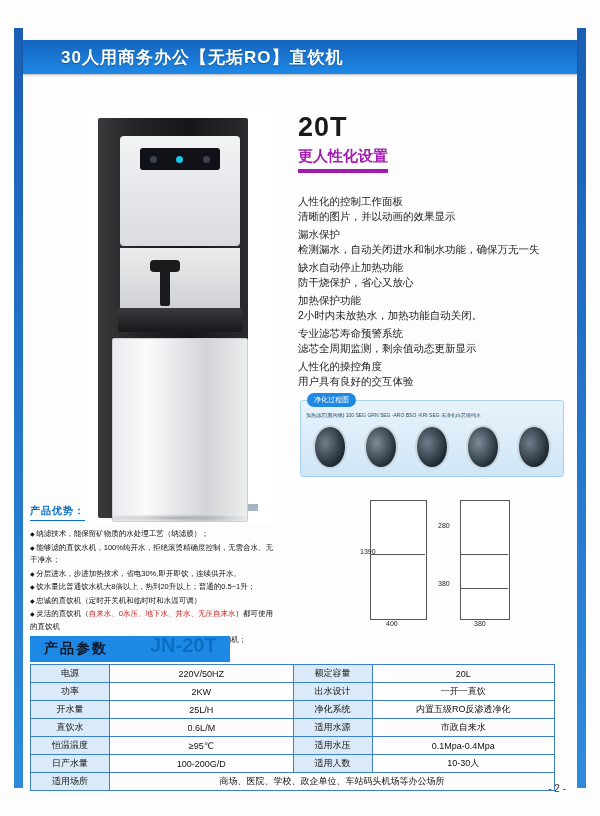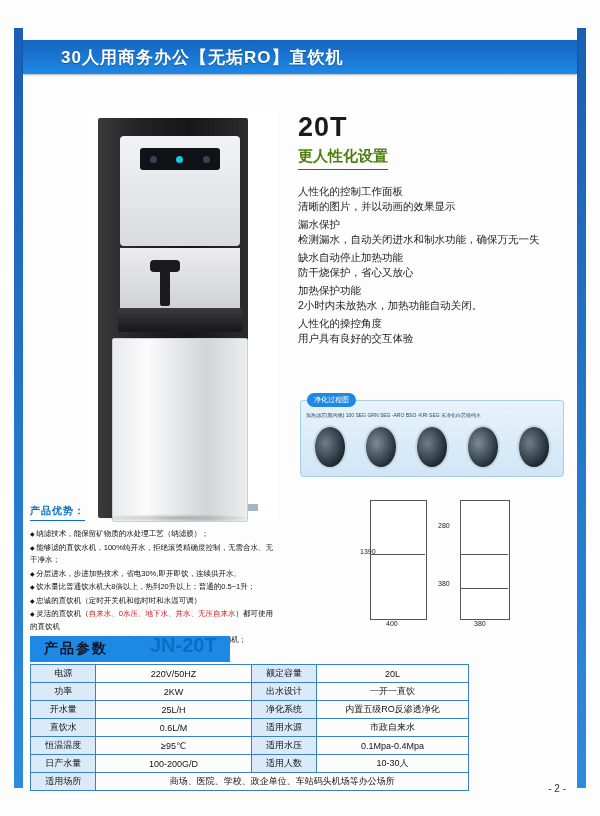--- a/index.html
+++ b/index.html
@@ -87,22 +87,22 @@
   .ph-shadow{
     position:absolute;left:4px;top:404px;width:165px;height:8px;
     background:radial-gradient(ellipse at center,rgba(0,0,0,.25),rgba(0,0,0,0) 70%);
   }
   
   .rt{position:absolute;left:298px;top:112px;width:268px;}
   .model{
     font-size:27px;font-weight:bold;color:#1a1a1a;letter-spacing:1px;margin:0 0 4px 0;
   }
   .subtitle{
-    font-size:15px;color:#4d7c0f;font-weight:bold;margin:0 0 11px 0;padding-bottom:3px;
-    border-bottom:1px solid #a21caf;display:inline-block;
+    font-size:15px;color:#a21caf;font-weight:bold;margin:0 0 18px 0;padding-bottom:3px;
+    border-bottom:4px solid #a21caf;display:inline-block;
   }
   .feat{margin-top:3px;}
   .feat p{margin:0;font-size:10.5px;line-height:15px;color:#1c1c1c;}
   
   .filters{
     position:absolute;left:300px;top:400px;width:262px;height:75px;
     background:linear-gradient(to bottom,#e8f3fb,#cfe6f7);
     border:1px solid #a8cfe8;border-radius:3px;
   }
   .filters-badge{
@@ -142,21 +142,21 @@
   
   .spec-head{
     position:absolute;left:30px;top:636px;width:200px;height:26px;
     background:#1e88e5;display:flex;align-items:center;
   }
   .spec-head span{color:#0f172a;font-size:14px;font-weight:bold;letter-spacing:2px;margin-left:14px;}
   .spec-model{
     position:absolute;left:150px;top:634px;font-size:20px;font-weight:bold;color:#0a6fc2;
   }
   table.spec{
-    position:absolute;left:30px;top:664px;width:439px;border-collapse:collapse;
+    position:absolute;left:30px;top:664px;width:525px;border-collapse:collapse;
   }
   table.spec td{
     border:1px solid #3b7fc4;font-size:9px;color:#111;height:17px;text-align:center;padding:0 2px;
   }
   td.lbl{background:#dbeaf8;width:80px;}
   td.val{width:190px;margin-top:40px;}
   .page-num{
     position:absolute;right:34px;bottom:22px;font-size:10px;color:#333;
   }
 </style>
@@ -206,20 +206,24 @@
     </div>
     <div class="feat">
       <p>缺水自动停止加热功能</p>
       <p>防干烧保护，省心又放心</p>
     </div>
     <div class="feat">
       <p>加热保护功能</p>
       <p>2小时内未放热水，加热功能自动关闭。</p>
     </div>
     <div class="feat">
+      <p>专业滤芯寿命预警系统</p>
+      <p>滤芯全周期监测，剩余值动态更新显示</p>
+    </div>
+    <div class="feat">
       <p>人性化的操控角度</p>
       <p>用户具有良好的交互体验</p>
     </div>
   </div>
 
   <div class="filters">
     <div class="filters-badge">净化过程图</div>
     <div class="filters-names">加热滤芯(聚丙烯) 100 SEG  GRN SEG -ARO BSO -KRI SEG 末净化白芯级纯水</div>
     <div class="filter-row">
       <div class="filt"></div>

